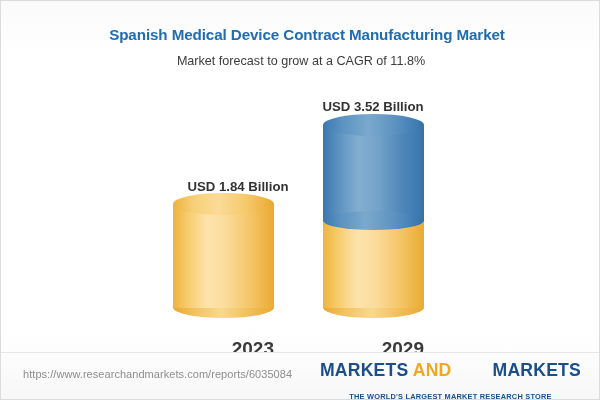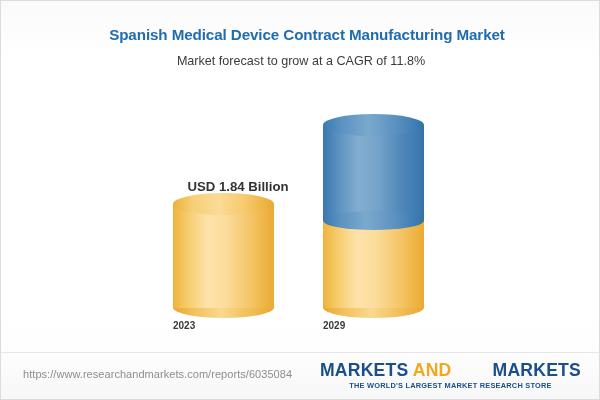--- a/index.html
+++ b/index.html
@@ -185,25 +185,25 @@
     font-weight: bold;
     color: #333333;
     white-space: nowrap;
   }
   .value-2023 { left: 142px; top: 178px; }
   .value-2029 { left: 277px; top: 98px; }
 
   .year-label {
     position: absolute;
     width: 101px;
-    text-align: left;
-    font-size: 10px;
+    text-align: right;
+    font-size: 19px;
     font-weight: bold;
     color: #3a3a3a;
-    top: 319px;
+    top: 337px;
   }
   .year-2023 { left: 172px; }
   .year-2029 { left: 322px; }
 
   
   .footer {
     position: absolute;
     left: 0;
     bottom: 0;
     width: 598px;
@@ -230,21 +230,21 @@
     font-size: 17.6px;
     font-weight: bold;
     letter-spacing: 0.2px;
     line-height: 19px;
     white-space: nowrap;
   }
   .logo-word-a { color: #1b4f8a; }
   .logo-word-and { color: #f0a81e; }
   .logo-word-b { color: #1b4f8a; padding-left: 36px; }
   .logo-tagline {
-    margin-top: 1px;
+    margin-top: 12px;
     font-size: 7.4px;
     font-weight: bold;
     color: #1b4f8a;
     letter-spacing: 0.22px;
     white-space: nowrap;
   }
 </style>
 </head>
 <body>
 
@@ -252,20 +252,21 @@
 
   <div class="header">
     <div class="chart-title">Spanish Medical Device Contract Manufacturing Market</div>
     <div class="chart-subtitle">Market forecast to grow at a CAGR of 11.8%</div>
   </div>
 
   <div class="plot">
 
     <div class="value-label value-2023">USD 1.84 Billion</div>
 
+    <div class="value-label value-2029">USD 3.52 Billion</div>
 
     <div class="bar-group g2023">
       <div class="cyl h2023">
         <div class="cyl-shadow"></div>
         <div class="bottom-curve"></div>
         <div class="seg seg-yellow" style="top:0; bottom:0;"></div>
         <div class="cap cap-yellow"></div>
       </div>
     </div>
 

